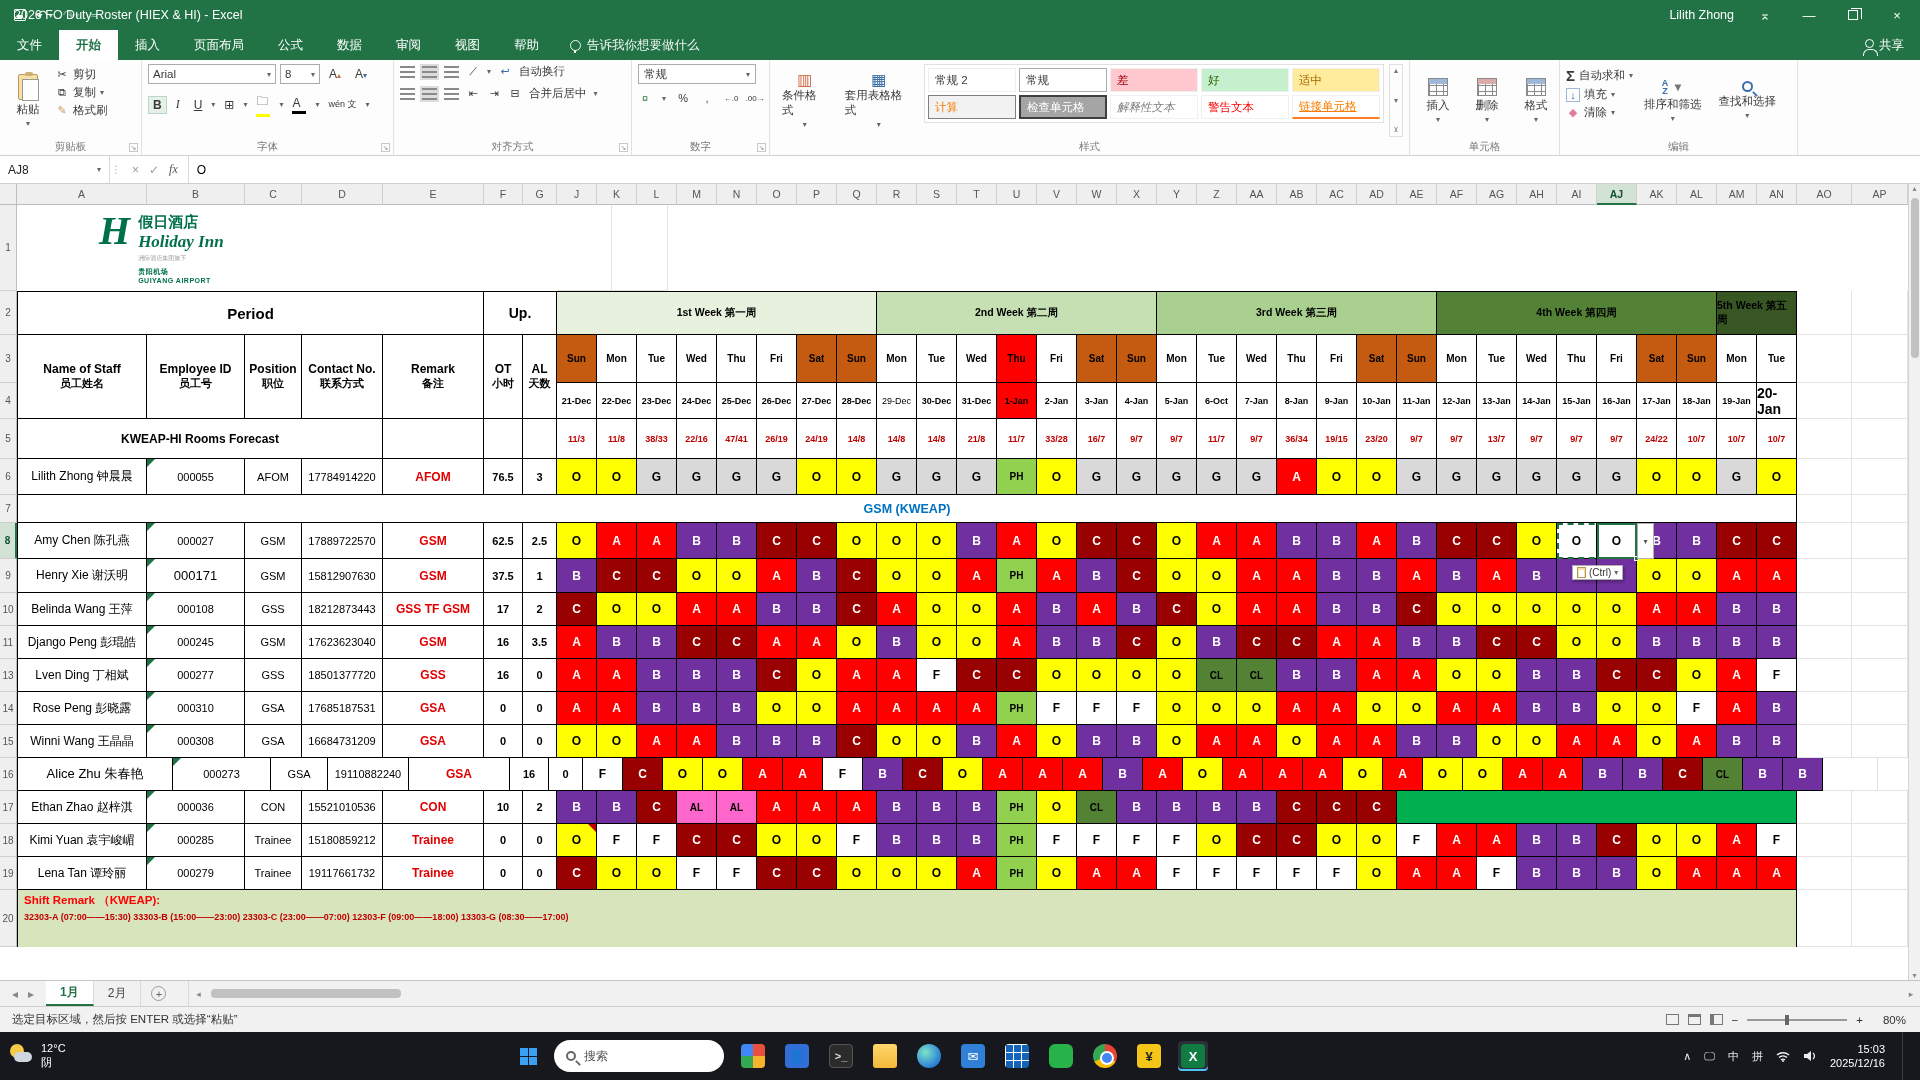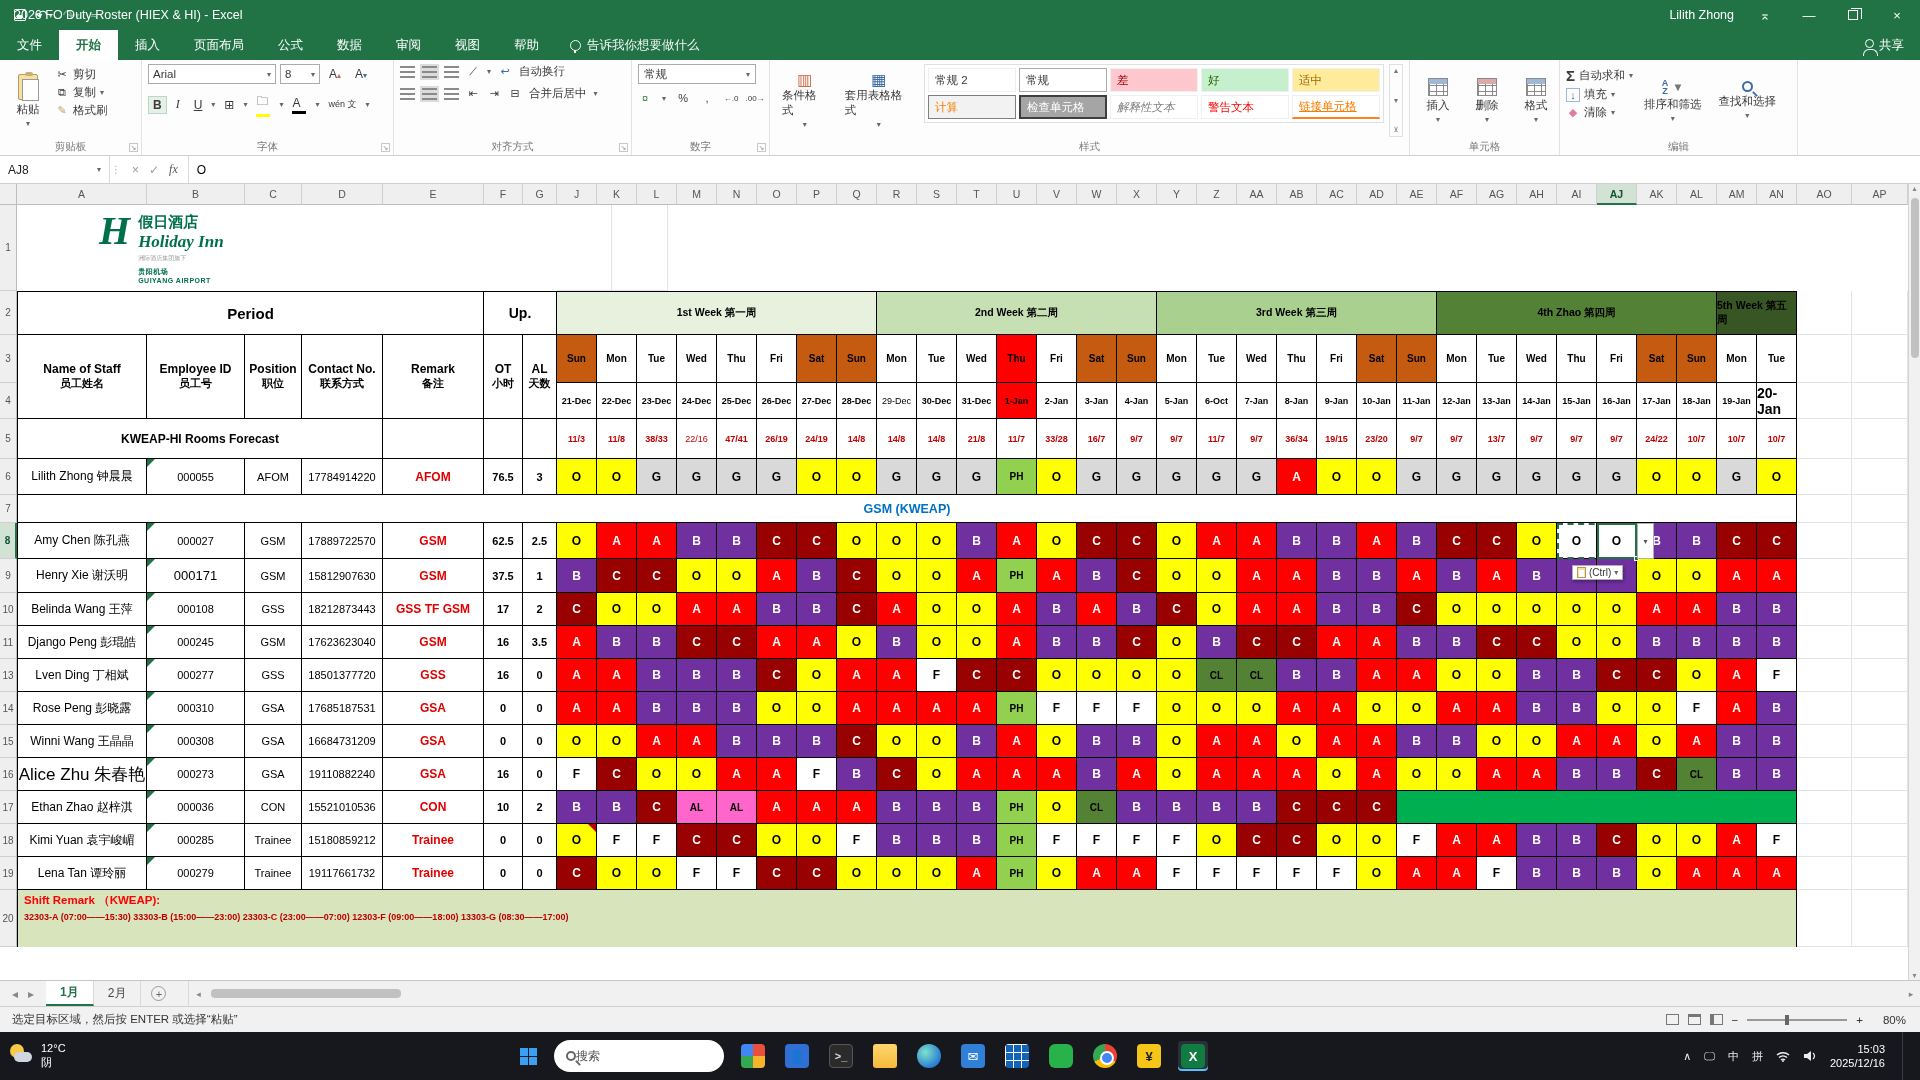--- a/index.html
+++ b/index.html
@@ -140,21 +140,21 @@
   
   .taskbar{height:48px;background:#16181d;display:flex;align-items:center;color:#fff;position:relative}
   .weather{display:flex;align-items:center;gap:7px;padding-left:10px;width:120px}
   .wicon{width:24px;height:24px;position:relative}
   .wsun{position:absolute;left:0;top:0;width:14px;height:14px;border-radius:50%;background:#f7c948}
   .wcloud{position:absolute;left:4px;top:8px;width:18px;height:10px;border-radius:6px;background:#cfd6e0}
   .wtxt{font-size:11px;line-height:1.25}
   .start{width:40px;display:flex;align-items:center;justify-content:center;margin-left:388px}
   .winlogo{display:grid;grid-template-columns:8px 8px;grid-auto-rows:8px;gap:1px}
   .winlogo span{background:#3aa0f3}
-  .searchpill{width:170px;height:32px;background:#fff;border-radius:16px;display:flex;align-items:center;gap:0;padding:0 12px;color:#555;font-size:12px;margin-left:6px}
+  .searchpill{width:170px;height:32px;background:#fff;border-radius:16px;display:flex;align-items:center;gap:8px;padding:0 12px;color:#555;font-size:12px;margin-left:6px}
   .mag{width:10px;height:10px;border:2px solid #666;border-radius:50%;position:relative}
   .mag:after{content:"";position:absolute;width:6px;height:2px;background:#666;transform:rotate(45deg);left:7px;top:9px}
   .tkicons{display:flex;align-items:center;gap:14px;margin-left:14px}
   .tki{width:30px;height:30px;display:flex;align-items:center;justify-content:center;border-radius:4px;position:relative}
   .tki.active{background:#2b3038;box-shadow:inset 0 -2px 0 #4fc3f7}
   .i-sq{width:24px;height:24px;border-radius:4px;display:flex;align-items:center;justify-content:center;font-size:13px;font-weight:bold;color:#fff}
   .i-spark{background:conic-gradient(#e94f3d 0 90deg,#f7b32b 90deg 180deg,#35a853 180deg 270deg,#4285f4 270deg)}
   .i-person{background:#2f6fd6}
   .i-dark{background:#2b2b2b;border:1px solid #555;color:#ddd;font-size:11px}
   .i-folder{background:linear-gradient(#ffd66b,#f5b93c);border-radius:3px}
@@ -473,21 +473,21 @@
         <div class="gc" style="width:55px;"></div>
         <div class="gc" style="width:56px;"></div>
       </div>
       <div class="shrow" style="height:44px">
         <div class="rhdr" style="height:44px">2</div>
         <div class="sc bl bt" style="width:467px;font-weight:bold;font-size:15px">Period</div>
         <div class="sc bt" style="width:73px;font-weight:bold;font-size:14px">Up.</div>
         <div class="sc bt" style="width:320px;background:#E8F1DE;font-weight:bold;font-size:10.5px">1st Week 第一周</div>
         <div class="sc bt" style="width:280px;background:#C6E0B4;font-weight:bold;font-size:10.5px">2nd Week 第二周</div>
         <div class="sc bt" style="width:280px;background:#A9D08E;font-weight:bold;font-size:10.5px">3rd Week 第三周</div>
-        <div class="sc bt" style="width:280px;background:#538135;font-weight:bold;font-size:10.5px">4th Zhao 第四周</div>
+        <div class="sc bt" style="width:280px;background:#538135;font-weight:bold;font-size:10.5px">4th Week 第四周</div>
         <div class="sc bt" style="width:80px;background:#375623;font-weight:bold;font-size:10.5px">5th Week 第五周</div>
         <div class="gc" style="width:55px;"></div>
         <div class="gc" style="width:56px;"></div>
       </div>
       <div class="shrow" style="height:84px">
         <div style="display:flex;flex-direction:column;flex:none">
           <div class="rhdr" style="height:48px">3</div>
           <div class="rhdr" style="height:36px">4</div>
         </div>
         <div class="sc hdr2 bl" style="width:130px;">
@@ -599,21 +599,21 @@
       </div>
       <div class="shrow" style="height:40px">
         <div class="rhdr" style="height:40px">5</div>
         <div class="sc bl" style="width:366px;font-weight:bold;font-size:12px">KWEAP-HI Rooms Forecast</div>
         <div class="sc" style="width:101px;"></div>
         <div class="sc" style="width:39px;"></div>
         <div class="sc" style="width:34px;"></div>
         <div class="sc" style="width:40px;color:#C00000;font-weight:bold;font-size:9px">11/3</div>
         <div class="sc" style="width:40px;color:#C00000;font-weight:bold;font-size:9px">11/8</div>
         <div class="sc" style="width:40px;color:#C00000;font-weight:bold;font-size:9px">38/33</div>
-        <div class="sc" style="width:40px;color:#C00000;font-weight:normal;font-size:9px">22/16</div>
+        <div class="sc" style="width:40px;color:#C00000;font-weight:bold;font-size:9px">22/16</div>
         <div class="sc" style="width:40px;color:#C00000;font-weight:bold;font-size:9px">47/41</div>
         <div class="sc" style="width:40px;color:#C00000;font-weight:bold;font-size:9px">26/19</div>
         <div class="sc" style="width:40px;color:#C00000;font-weight:bold;font-size:9px">24/19</div>
         <div class="sc" style="width:40px;color:#C00000;font-weight:bold;font-size:9px">14/8</div>
         <div class="sc" style="width:40px;color:#C00000;font-weight:bold;font-size:9px">14/8</div>
         <div class="sc" style="width:40px;color:#C00000;font-weight:bold;font-size:9px">14/8</div>
         <div class="sc" style="width:40px;color:#C00000;font-weight:bold;font-size:9px">21/8</div>
         <div class="sc" style="width:40px;color:#C00000;font-weight:bold;font-size:9px">11/7</div>
         <div class="sc" style="width:40px;color:#C00000;font-weight:bold;font-size:9px">33/28</div>
         <div class="sc" style="width:40px;color:#C00000;font-weight:bold;font-size:9px">16/7</div>
@@ -982,21 +982,21 @@
         <div class="sc shift" style="width:40px;background:#FF0000;color:#FFFFFF;position:relative">A</div>
         <div class="sc shift" style="width:40px;background:#FFFF00;color:#000000;position:relative">O</div>
         <div class="sc shift" style="width:40px;background:#FF0000;color:#FFFFFF;position:relative">A</div>
         <div class="sc shift" style="width:40px;background:#7030A0;color:#FFFFFF;position:relative">B</div>
         <div class="sc shift" style="width:40px;background:#7030A0;color:#FFFFFF;position:relative">B</div>
         <div class="gc" style="width:55px;"></div>
         <div class="gc" style="width:56px;"></div>
       </div>
       <div class="shrow" style="height:33px">
         <div class="rhdr" style="height:33px">16</div>
-        <div class="sc bl" style="width:130px;font-size:17px">Alice Zhu 朱春艳</div>
+        <div class="sc bl" style="width:156px;font-size:13px">Alice Zhu 朱春艳</div>
         <div class="sc" style="width:98px;position:relative;font-size:11px"><span class="gtri" style="position:absolute;inset:0"></span>000273</div>
         <div class="sc" style="width:57px;font-size:11px">GSA</div>
         <div class="sc" style="width:81px;font-size:11px">19110882240</div>
         <div class="sc" style="width:101px;color:#E00000;font-weight:bold;font-size:12px">GSA</div>
         <div class="sc" style="width:39px;font-weight:bold;font-size:11px">16</div>
         <div class="sc" style="width:34px;font-weight:bold;font-size:11px">0</div>
         <div class="sc shift" style="width:40px;background:#FFFFFF;color:#000000;position:relative">F</div>
         <div class="sc shift" style="width:40px;background:#990000;color:#FFFFFF;position:relative">C</div>
         <div class="sc shift" style="width:40px;background:#FFFF00;color:#000000;position:relative">O</div>
         <div class="sc shift" style="width:40px;background:#FFFF00;color:#000000;position:relative">O</div>

